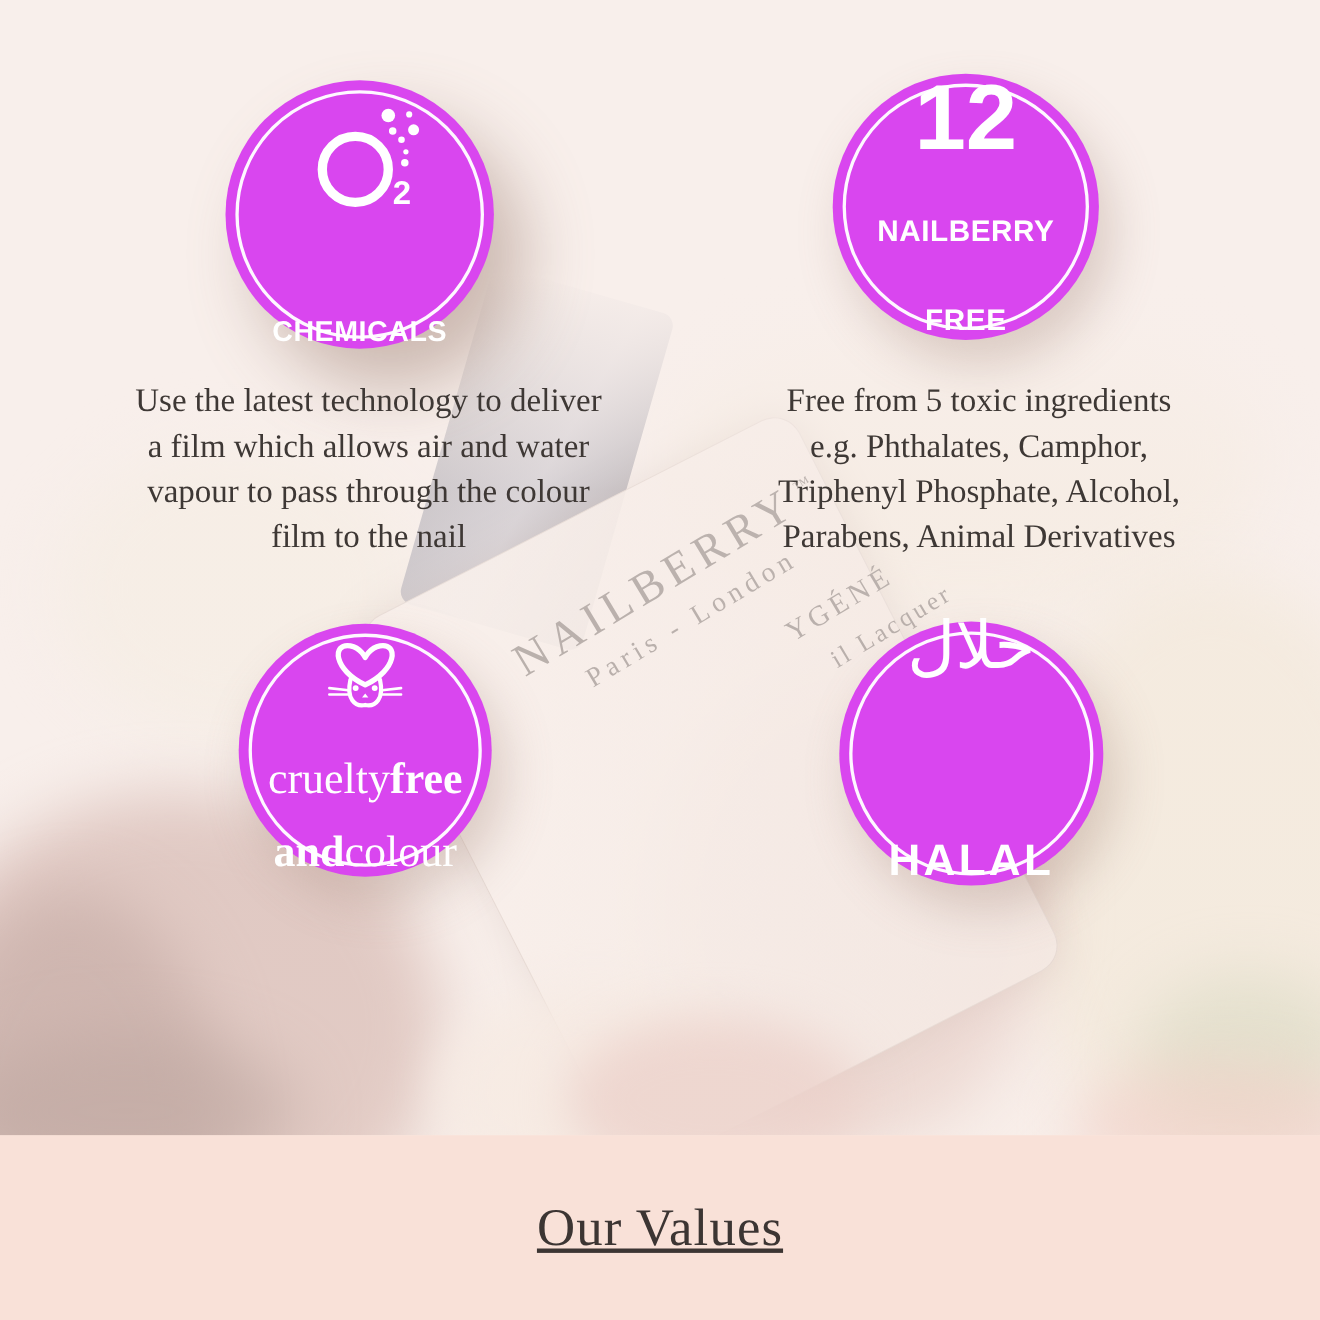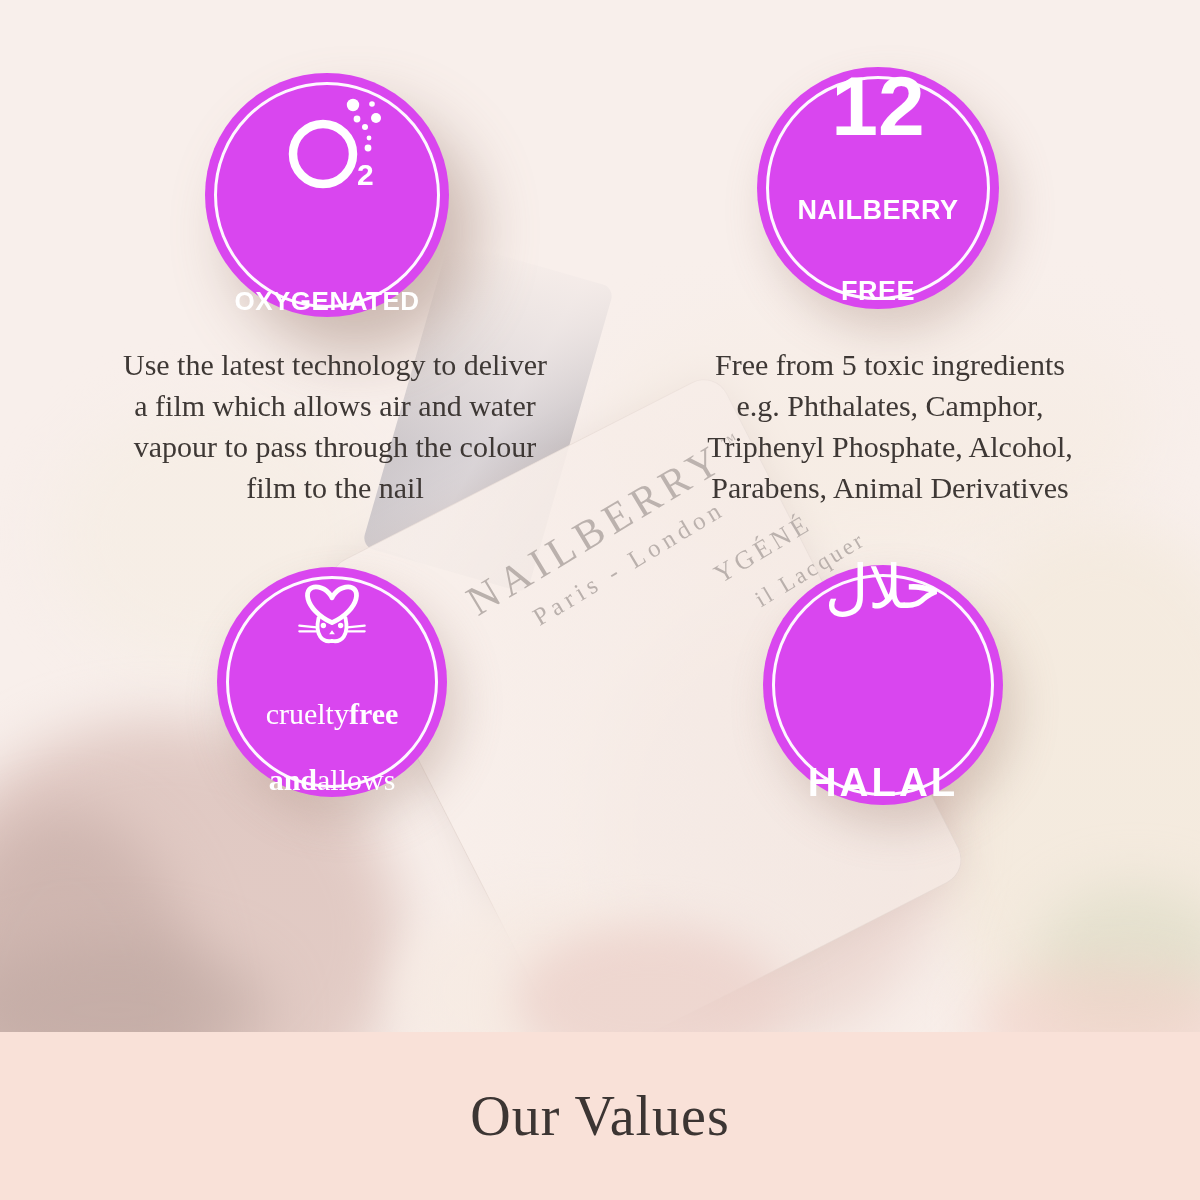--- a/index.html
+++ b/index.html
@@ -50,38 +50,38 @@
   .badge-peta{left:217px;top:567px;width:230px;height:230px;box-shadow:12px 22px 44px rgba(151,119,106,0.3);}
   .badge-halal{left:763px;top:565px;width:240px;height:240px;box-shadow:12px 22px 44px rgba(151,119,106,0.3);}
 
   .o2-icon{width:150px;height:120px;margin-top:-4px;}
   .oxy-label{font-family:"Liberation Sans",sans-serif;font-weight:700;font-size:26px;
     letter-spacing:0.5px;margin-top:2px;}
   .chem-number{font-family:"Liberation Sans",sans-serif;font-weight:700;font-size:84px;line-height:0.95;}
   .chem-line{font-family:"Liberation Sans",sans-serif;font-weight:700;font-size:27px;line-height:1.25;
     letter-spacing:0.5px;margin-top:2px;}
   .bunny-icon{width:122px;height:96px;margin-bottom:2px;}
-  .peta-line{font-size:30px;line-height:1.12;}
+  .peta-line{font-size:40px;line-height:1.12;}
   .peta-line .bd{font-weight:700;}
   .arabic{font-family:"DejaVu Sans",sans-serif;font-size:60px;line-height:1;margin-top:-8px;}
   .halal-label{font-family:"Liberation Sans",sans-serif;font-weight:700;font-size:40px;
     letter-spacing:3px;margin-top:8px;}
 
   
   .desc{position:absolute;text-align:center;white-space:pre-line;color:#3e3835;
     font-size:30px;line-height:41px;}
   .desc-oxy{left:75px;top:344px;width:520px;}
   .desc-chem{left:655px;top:344px;width:470px;}
   .desc-peta{left:75px;top:826px;width:520px;}
   .desc-halal{left:655px;top:822px;width:470px;}
 
   
   .band{position:absolute;left:0;top:1032px;width:1200px;height:168px;background:#f9e1d8;
     display:flex;align-items:center;justify-content:center;}
-  .title{margin:16px;font-weight:400;font-size:56px;letter-spacing:1px;color:#3c3533;}
+  .title{margin:16px;font-weight:400;font-size:48px;letter-spacing:1px;color:#3c3533;text-decoration:underline;}
 </style>
 </head>
 <body>
 
 <div class="canvas">
 
   <div class="photo">
     <div class="blob b-left-roses"></div>
     <div class="blob b-top-roses"></div>
     <div class="blob b-right-roses"></div>
@@ -109,40 +109,40 @@
       <circle cx="71" cy="85" r="30" fill="none" stroke="#ffffff" stroke-width="8.5"></circle>
       <text x="105" y="116" fill="#ffffff" font-family="Liberation Sans, sans-serif" font-weight="700" font-size="30">2</text>
       <circle cx="101" cy="36" r="6.2" fill="#ffffff"></circle>
       <circle cx="120" cy="35" r="2.8" fill="#ffffff"></circle>
       <circle cx="124" cy="49" r="5" fill="#ffffff"></circle>
       <circle cx="105" cy="50" r="3.4" fill="#ffffff"></circle>
       <circle cx="113" cy="58" r="3" fill="#ffffff"></circle>
       <circle cx="117" cy="69" r="2.4" fill="#ffffff"></circle>
       <circle cx="116" cy="79" r="3.4" fill="#ffffff"></circle>
     </svg>
-    <div class="oxy-label">OXYGENATED</div>
+    <div class="oxy-label">CHEMICALS</div>
   </div>
 
   <div class="badge badge-chem">
     <div class="chem-number">12</div>
     <div class="chem-line">NAILBERRY</div>
     <div class="chem-line">FREE</div>
   </div>
 
   <div class="badge badge-peta">
     <svg class="bunny-icon" viewBox="0 0 120 100" xmlns="http://www.w3.org/2000/svg">
       <path d="M60 58 C30 44 28 18 46 21 C56 23 60 32 60 32 C60 32 64 23 74 21 C92 18 90 44 60 58 Z" fill="none" stroke="#ffffff" stroke-width="5" stroke-linejoin="round"></path>
       <path d="M46 53 C42 71 50 79 60 77 C70 79 78 71 74 53" fill="none" stroke="#ffffff" stroke-width="4" stroke-linecap="round"></path>
       <circle cx="51" cy="61" r="2.8" fill="#ffffff"></circle>
       <circle cx="69" cy="61" r="2.8" fill="#ffffff"></circle>
       <path d="M60 66 L57 70 L63 70 Z" fill="#ffffff"></path>
       <path d="M26 61 L44 63 M26 67 L44 67 M76 63 L94 61 M76 67 L94 67" stroke="#ffffff" stroke-width="2.4" stroke-linecap="round"></path>
     </svg>
     <div class="peta-line"><span class="rg">cruelty</span><span class="bd">free</span></div>
-    <div class="peta-line"><span class="bd">and</span><span class="rg">allows</span></div>
+    <div class="peta-line"><span class="bd">and</span><span class="rg">colour</span></div>
   </div>
 
   <div class="badge badge-halal">
     <div class="arabic">حلال</div>
     <div class="halal-label">HALAL</div>
   </div>
 
   <div class="desc desc-oxy">Use the latest technology to deliver
 a film which allows air and water
 vapour to pass through the colour

